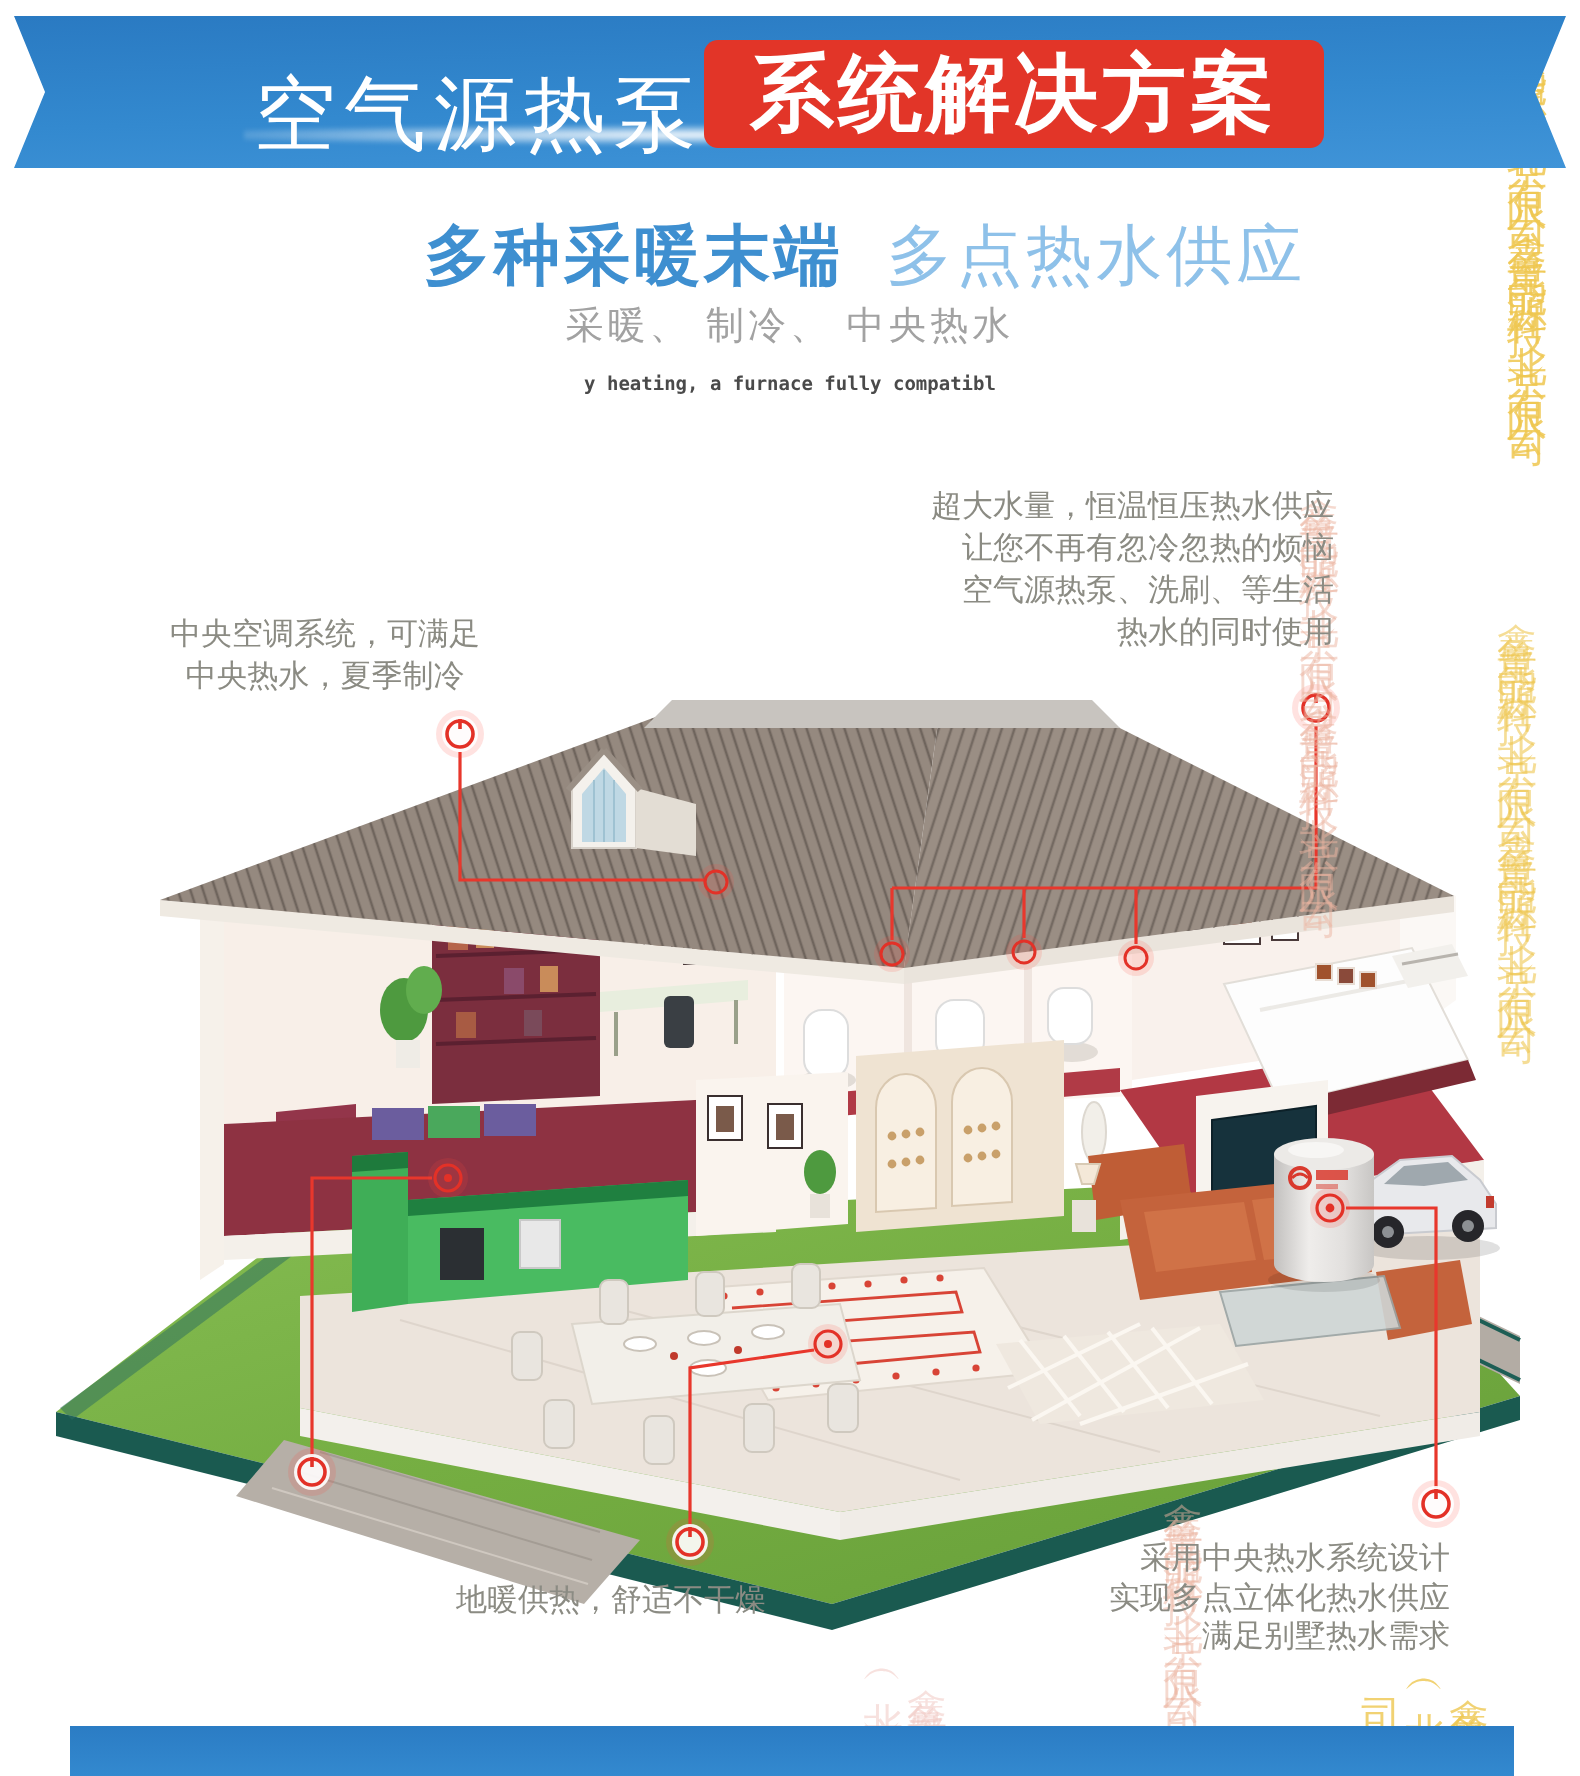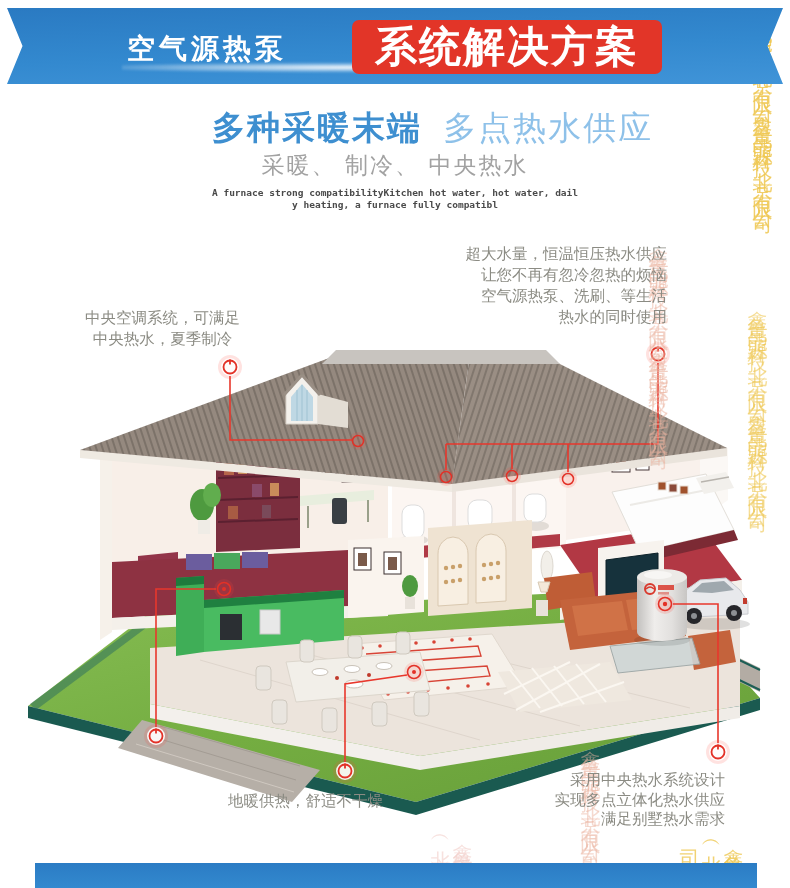--- a/index.html
+++ b/index.html
@@ -5,31 +5,31 @@
   html,body{margin:0;padding:0;background:#fff;}
   #stage{position:relative;width:790px;height:888px;background:#fff;overflow:hidden;
          font-family:"Liberation Sans","DejaVu Sans",sans-serif;}
   
   #banner{position:absolute;left:7px;top:8px;width:776px;height:76px;
           background:linear-gradient(178deg,#2a7ac2 0%,#3389cf 55%,#4094d8 100%);
           clip-path:polygon(0 0,100% 0,98% 50%,100% 100%,0 100%,2% 50%);}
   #banner-flare{position:absolute;left:115px;top:54px;width:500px;height:11px;
           background:radial-gradient(ellipse at 45% 50%,rgba(255,255,255,.95) 0%,rgba(255,255,255,0) 70%);
           filter:blur(1px);}
-  #banner-title-thin{position:absolute;left:120px;top:22px;font-size:28px;font-weight:700;
+  #banner-title-thin{position:absolute;left:120px;top:22px;font-size:41px;font-weight:400;
           color:#fff;letter-spacing:4px;white-space:nowrap;}
   #banner-badge{position:absolute;left:345px;top:12px;width:310px;height:54px;border-radius:7px;
           background:#e23528;display:flex;align-items:center;justify-content:center;
           font-size:42px;font-weight:bold;color:#ffffff;letter-spacing:2px;white-space:nowrap;}
   
   #heading-row{position:absolute;left:212px;top:106px;white-space:nowrap;font-size:33px;letter-spacing:2px;}
   #heading-bold{color:#3e8fd0;font-weight:bold;}
   #heading-light{color:#8ec1e9;font-weight:300;margin-left:10px;}
   #heading-sub{position:absolute;left:0;top:150px;width:790px;text-align:center;
-          font-size:23px;color:#a2a2a2;letter-spacing:2px;}
+          font-size:19px;color:#a2a2a2;letter-spacing:2px;}
   #eng-sub{position:absolute;left:0;top:187px;width:790px;text-align:center;
           font-family:"DejaVu Sans Mono","Liberation Mono",monospace;
           font-size:9.5px;line-height:12px;color:#4a4a4a;font-weight:bold;}
   
   .co{position:absolute;color:#8b8b83;font-size:15.5px;line-height:21px;white-space:nowrap;}
   #co-hot-water{top:243px;right:123px;text-align:right;}
   #co-central-ac{top:307px;right:550px;text-align:center;}
   #co-all-day{top:754px;left:38px;line-height:20px;}
   #co-floor-heating{top:790px;left:228px;}
   #co-central-design{top:770px;right:65px;text-align:right;line-height:19.5px;}
@@ -402,21 +402,20 @@
     <div id="banner-title-thin">空气源热泵</div>
     <div id="banner-badge">系统解决方案</div>
   </div>
 
   <div id="heading-row">
     <span id="heading-bold">多种采暖末端</span>
     <span id="heading-light">多点热水供应</span>
   </div>
   <div id="heading-sub">采暖、 制冷、 中央热水</div>
   <div id="eng-sub">
-    <div>A furnace strong compatibilityKitchen hot water, hot water, dail</div>
     <div>y heating, a furnace fully compatibl</div>
   </div>
 
   <div class="co" id="co-hot-water">
     <div>超大水量，恒温恒压热水供应</div>
     <div>让您不再有忽冷忽热的烦恼</div>
     <div>空气源热泵、洗刷、等生活</div>
     <div>热水的同时使用</div>
   </div>
   <div class="co" id="co-central-ac">

